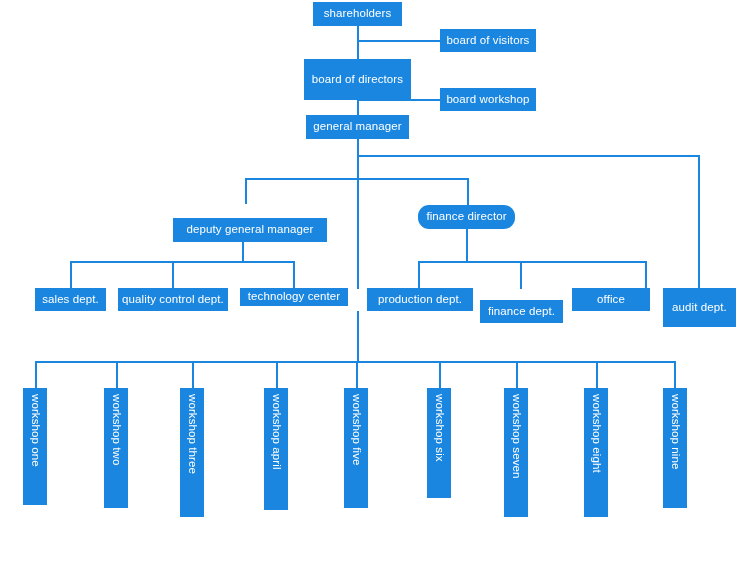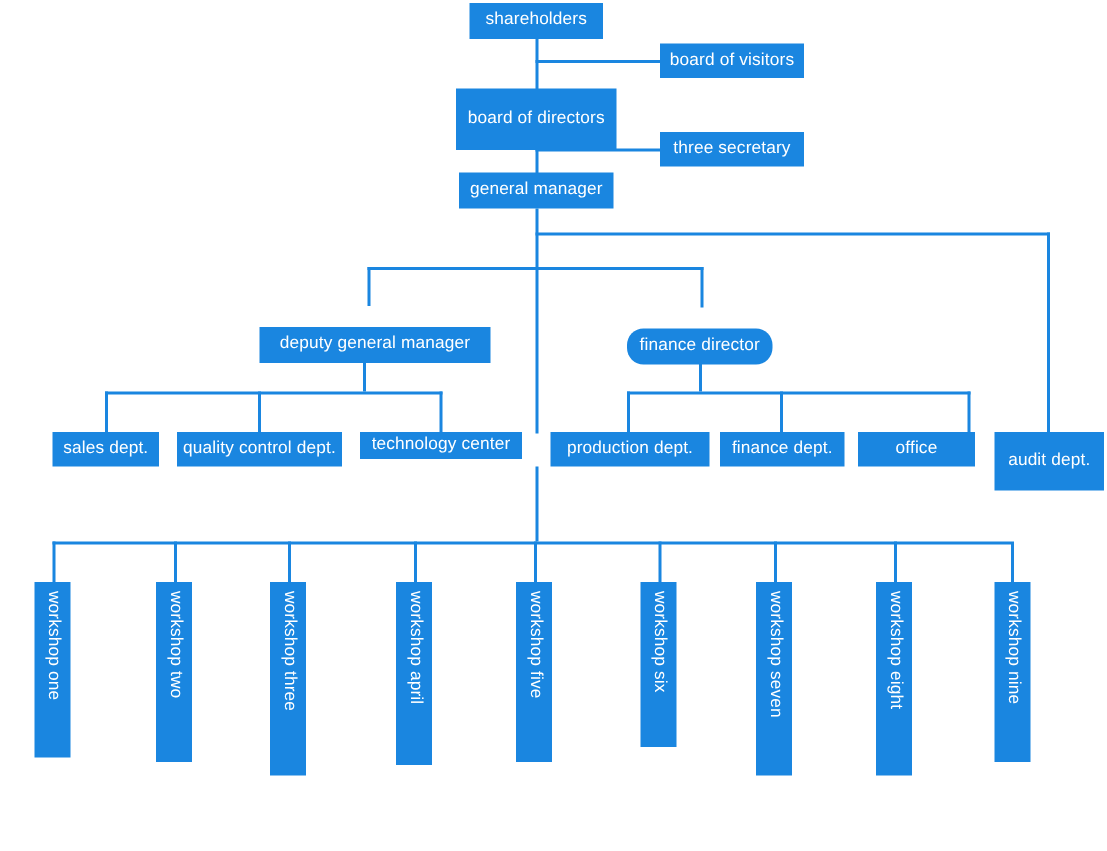--- a/index.html
+++ b/index.html
@@ -94,37 +94,37 @@
   <div class="connector v" style="left:516px; top:361px; height:27px;"></div>
   <div class="connector v" style="left:596px; top:361px; height:27px;"></div>
   <div class="connector v" style="left:674px; top:361px; height:27px;"></div>
 
   <div class="node" style="left:313px; top:2px; width:89px; height:24px;">shareholders</div>
 
   <div class="node" style="left:440px; top:29px; width:96px; height:23px;">board of visitors</div>
 
   <div class="node" style="left:304px; top:59px; width:107px; height:41px;">board of directors</div>
 
-  <div class="node" style="left:440px; top:88px; width:96px; height:23px;">three secretary</div>
+  <div class="node" style="left:440px; top:88px; width:96px; height:23px;">board workshop</div>
 
   <div class="node" style="left:306px; top:115px; width:103px; height:24px;">general manager</div>
 
   <div class="node" style="left:173px; top:218px; width:154px; height:24px;">deputy general manager</div>
 
-  <div class="node" style="left:418px; top:219px; width:97px; height:24px;border-radius:11px;">finance director</div>
+  <div class="node" style="left:418px; top:205px; width:97px; height:24px;border-radius:11px;">finance director</div>
 
   <div class="node" style="left:35px; top:288px; width:71px; height:23px;">sales dept.</div>
 
   <div class="node" style="left:118px; top:288px; width:110px; height:23px;">quality control dept.</div>
 
   <div class="node" style="left:240px; top:288px; width:108px; height:18px;">technology center</div>
 
   <div class="node" style="left:367px; top:288px; width:106px; height:23px;">production dept.</div>
 
-  <div class="node" style="left:480px; top:288px; width:83px; height:23px;">finance dept.</div>
+  <div class="node" style="left:480px; top:300px; width:83px; height:23px;">finance dept.</div>
 
   <div class="node" style="left:572px; top:288px; width:78px; height:23px;">office</div>
 
   <div class="node" style="left:663px; top:288px; width:73px; height:39px;">audit dept.</div>
 
   <div class="node vertical" style="left:23px; top:388px; width:24px; height:117px;">workshop one</div>
 
   <div class="node vertical" style="left:104px; top:388px; width:24px; height:120px;">workshop two</div>
 
   <div class="node vertical" style="left:180px; top:388px; width:24px; height:129px;">workshop three</div>

